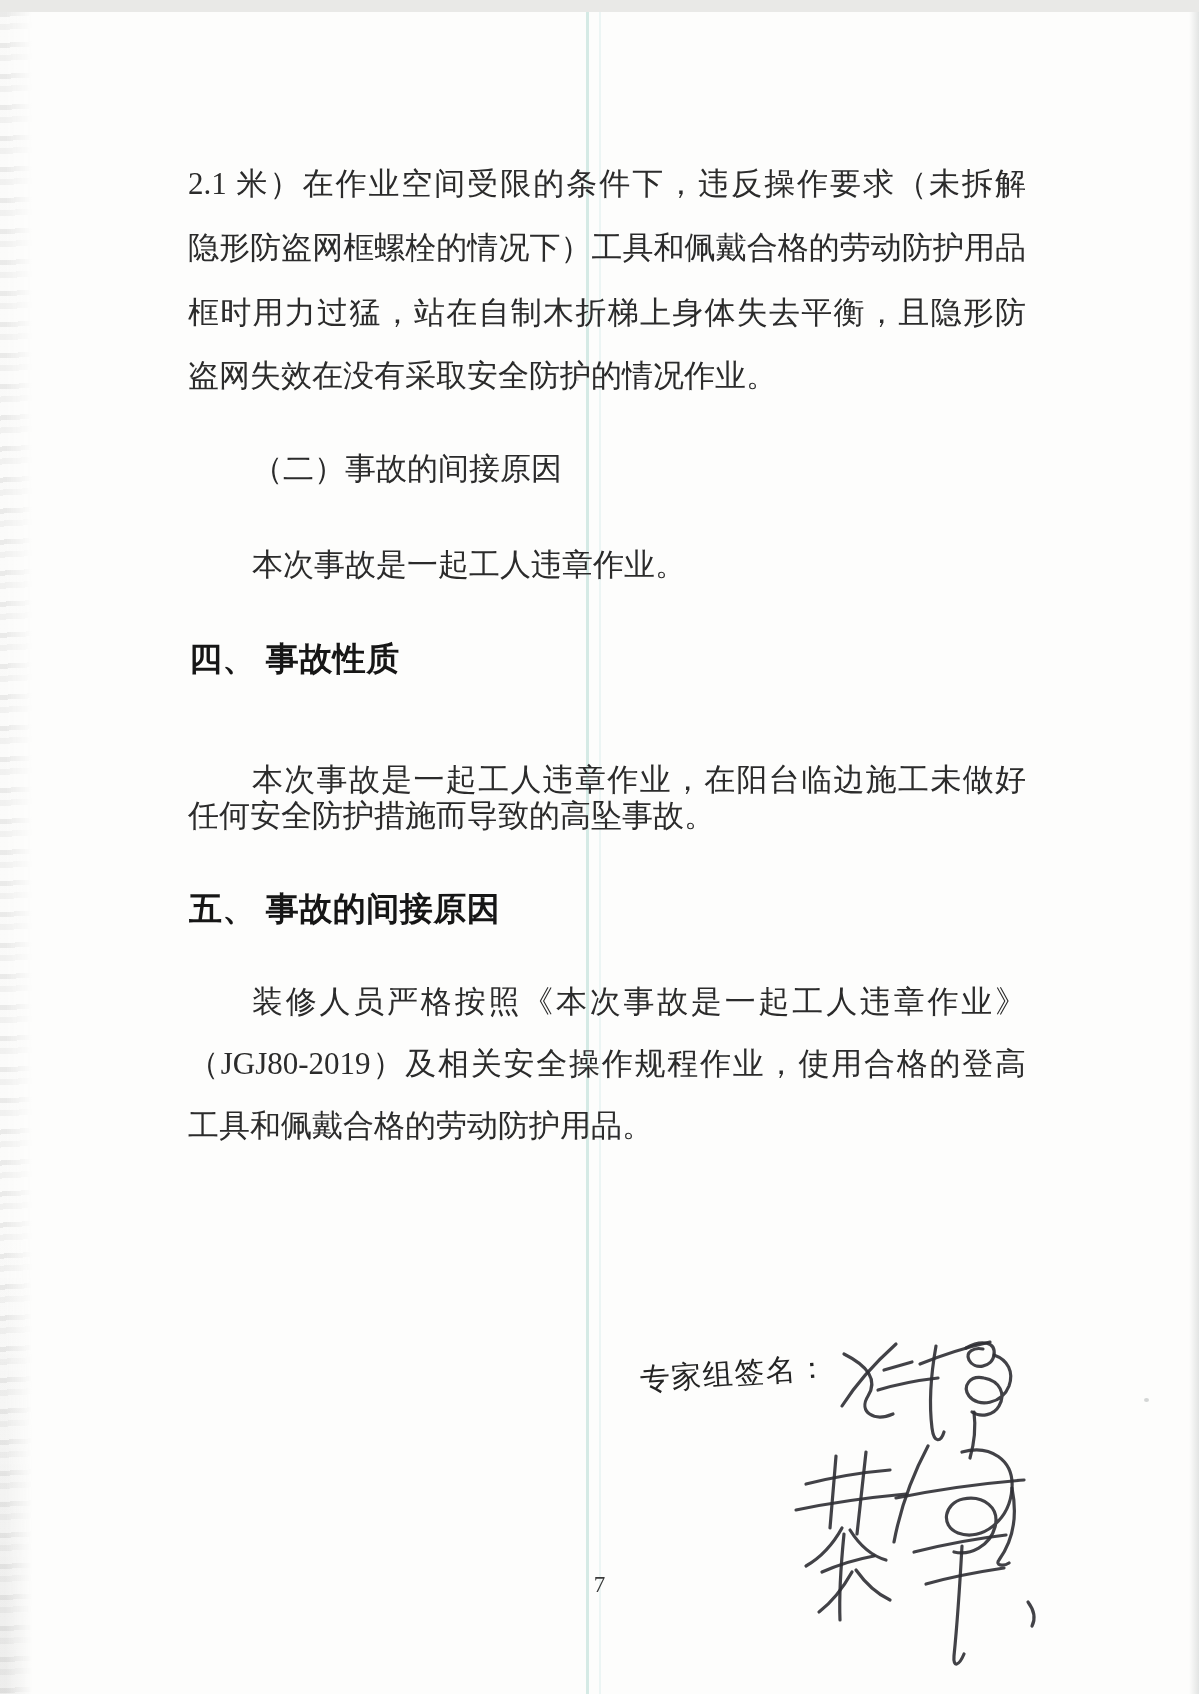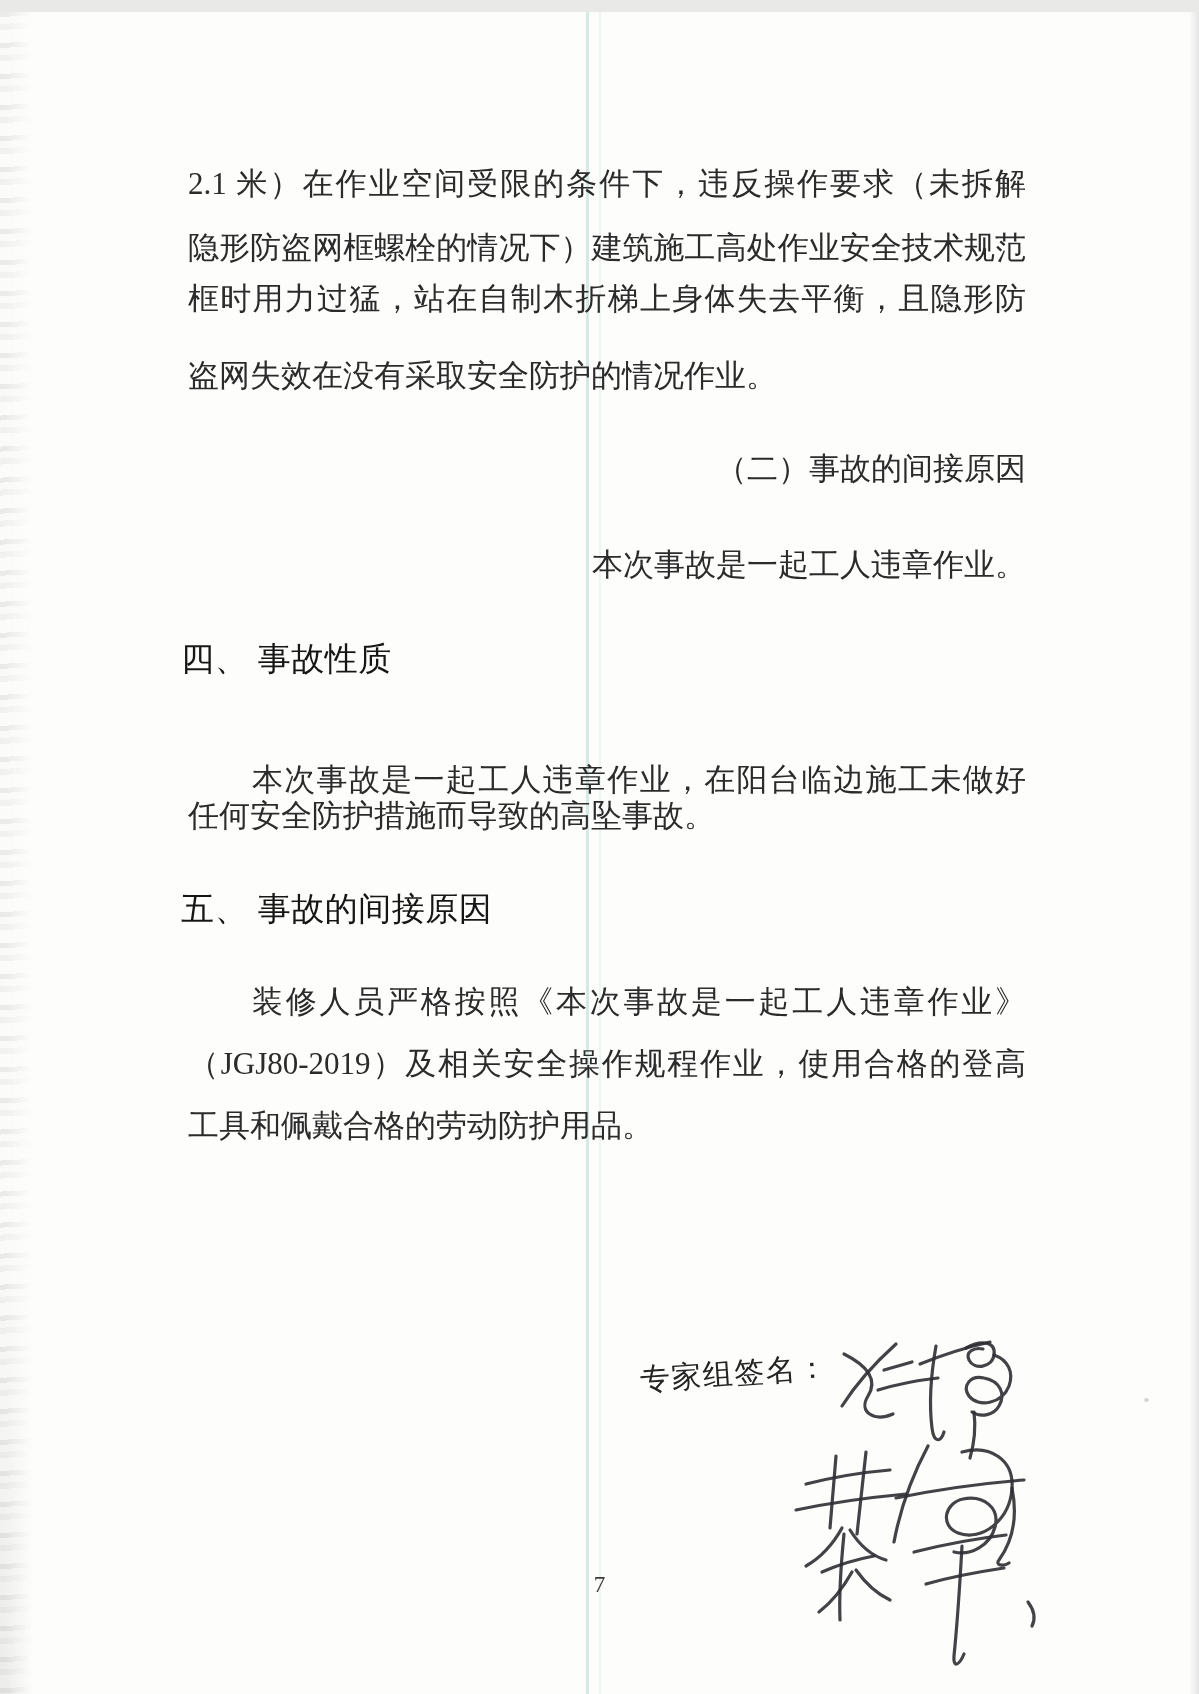--- a/index.html
+++ b/index.html
@@ -36,25 +36,25 @@
   .line{
     position:absolute;left:188px;width:838px;
     font-size:31px;line-height:40px;color:#2b2b2b;
     white-space:nowrap;
   }
   .fill{
     white-space:normal;
     text-align:justify;text-align-last:justify;
     text-justify:inter-character;
   }
-  .ind{padding-left:64px;box-sizing:border-box;text-align:right;}
+  .ind{padding-left:64px;box-sizing:border-box;}
   .heading{
-    position:absolute;left:181px;
+    position:absolute;left:189px;
     font-family:"Liberation Sans","DejaVu Sans",sans-serif;
-    font-weight:400;font-size:33px;line-height:42px;color:#161616;
+    font-weight:700;font-size:33px;line-height:42px;color:#161616;
     letter-spacing:.5px;white-space:nowrap;
   }
   .sig-label{
     position:absolute;left:640px;top:1348px;
     font-size:30px;color:#242424;letter-spacing:1.5px;
     transform:rotate(-4deg);transform-origin:left center;
     white-space:nowrap;
   }
   .pagenum{
     position:absolute;left:0;top:1560px;width:100%;
@@ -69,22 +69,22 @@
 <div class="page">
 
   <div class="edge-left"></div>
   <div class="edge-right"></div>
   <div class="fold-a"></div>
   <div class="fold-b"></div>
   <div class="speck" style="left:1144px;top:1386px;width:5px;height:4px;"></div>
   <div class="speck" style="left:575px;top:366px;width:4px;height:3px;"></div>
 
   <div class="line fill" style="top:152px">2.1 米）在作业空间受限的条件下，违反操作要求（未拆解</div>
-  <div class="line fill" style="top:216px">隐形防盗网框螺栓的情况下）建筑施工高处作业安全技术规范</div>
-  <div class="line fill" style="top:267px">框时用力过猛，站在自制木折梯上身体失去平衡，且隐形防</div>
+  <div class="line fill" style="top:216px">隐形防盗网框螺栓的情况下）工具和佩戴合格的劳动防护用品</div>
+  <div class="line fill" style="top:281px">框时用力过猛，站在自制木折梯上身体失去平衡，且隐形防</div>
   <div class="line" style="top:344px">盗网失效在没有采取安全防护的情况作业。</div>
 
   <div class="line ind" style="top:437px">（二）事故的间接原因</div>
   <div class="line ind" style="top:533px">本次事故是一起工人违章作业。</div>
 
   <div class="heading" style="top:626px">四、 事故性质</div>
   <div class="line fill ind" style="top:748px">本次事故是一起工人违章作业，在阳台临边施工未做好</div>
   <div class="line" style="top:784px">任何安全防护措施而导致的高坠事故。</div>
 
   <div class="heading" style="top:876px">五、 事故的间接原因</div>

